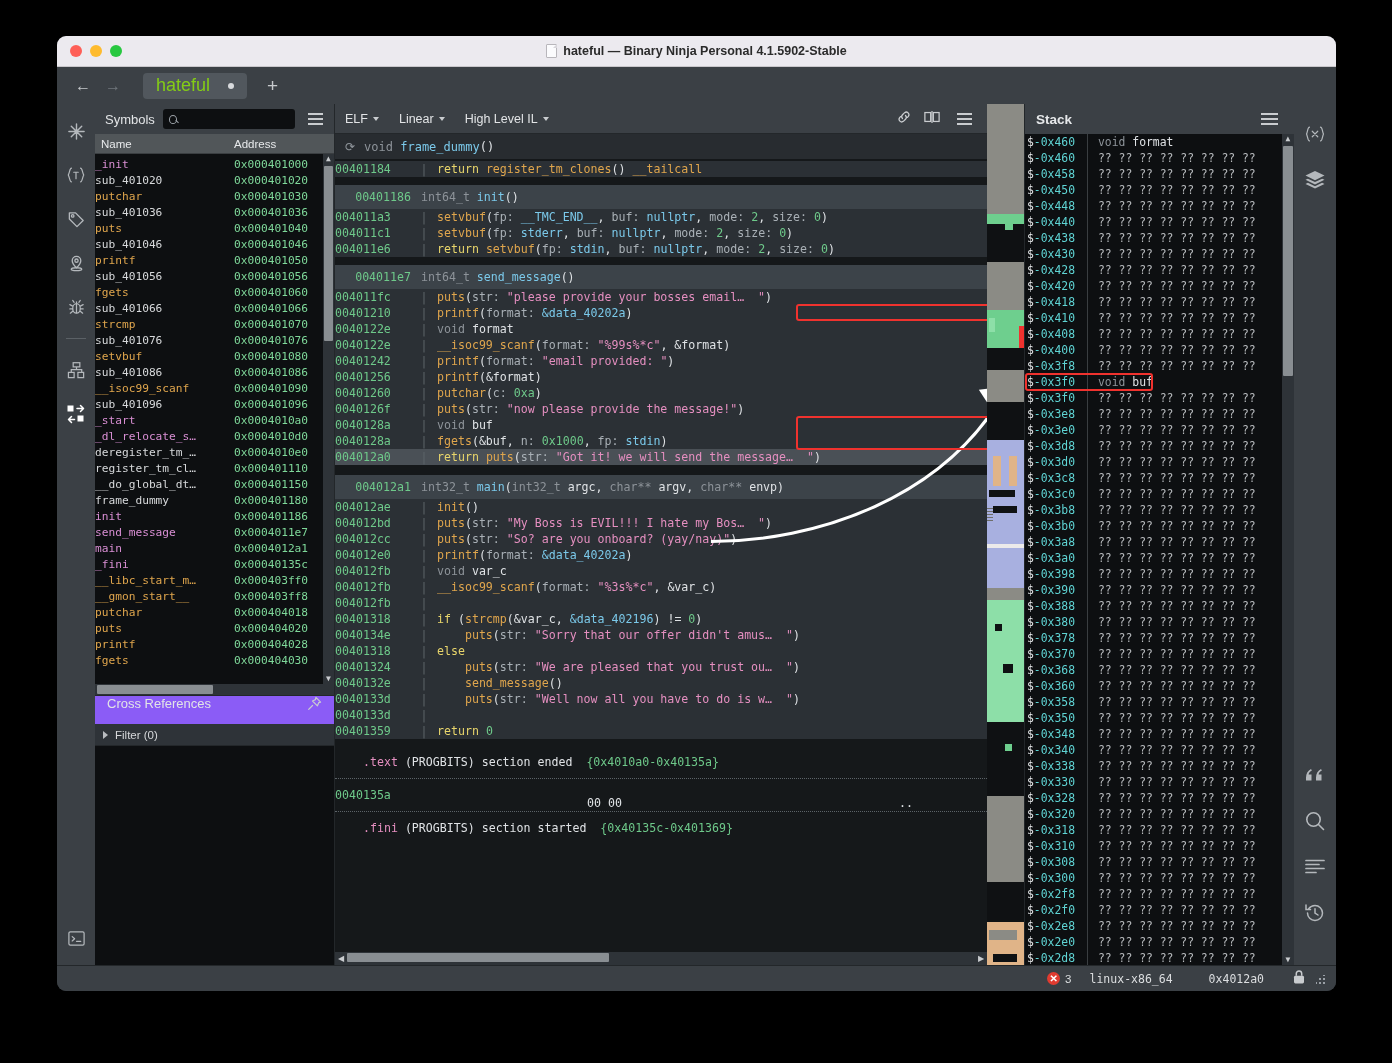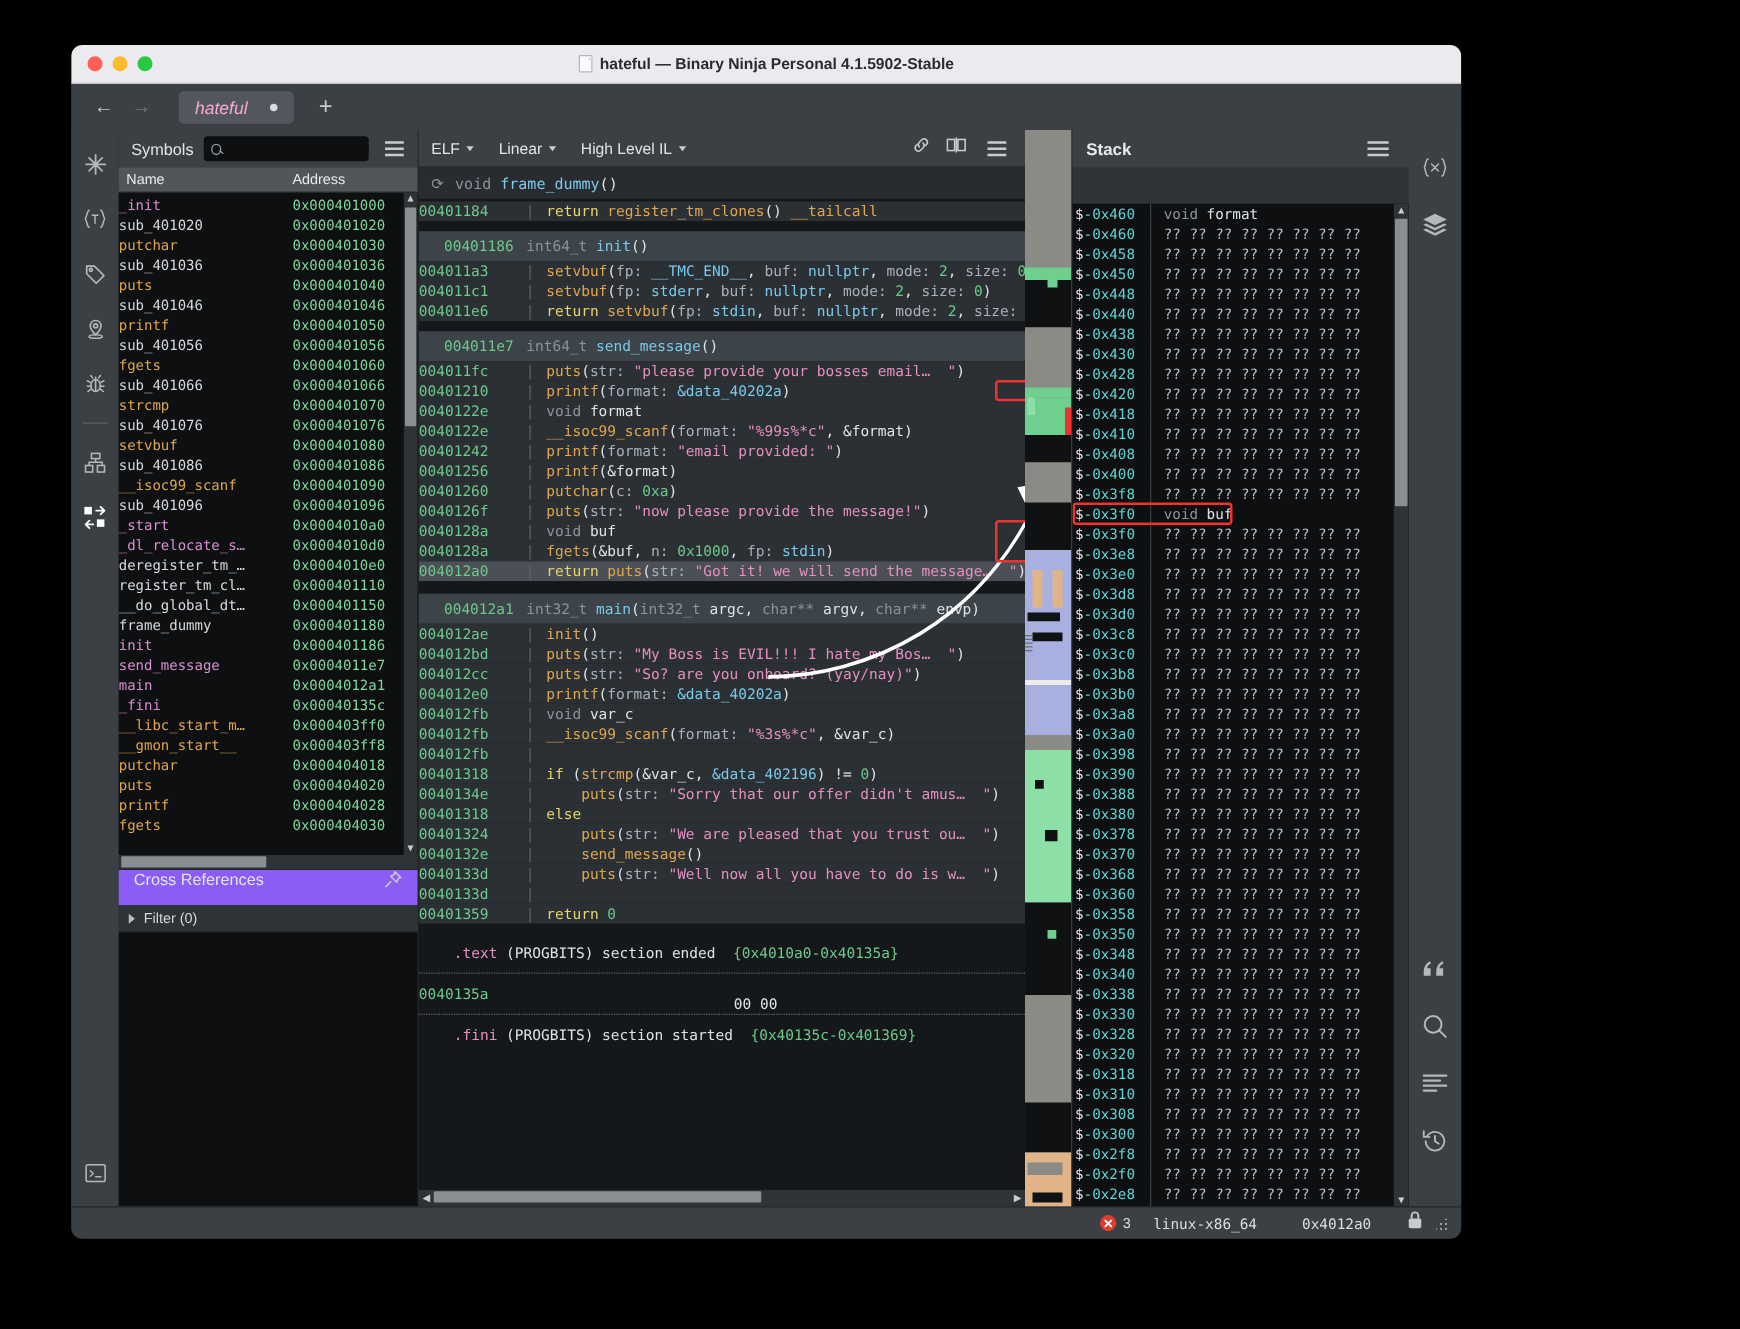--- a/index.html
+++ b/index.html
@@ -1,19 +1,19 @@
 <!DOCTYPE html>
 <html><head>
 <meta charset="utf-8">
 <style>
   * { box-sizing: border-box; margin:0; padding:0; }
   html,body { width:1392px; height:1063px; background:#000; font-family:"Liberation Sans", sans-serif; overflow:hidden; }
 
   #window {
-    position:absolute; left:57px; top:36px; width:1112px; height:955px;
+    position:absolute; left:57px; top:36px; width:1279px; height:955px;
     border-radius:9px; overflow:hidden;
     box-shadow:0 14px 46px rgba(0,0,0,0.75);
     background:#2e3338;
     display:flex; flex-direction:column;
   }
 
   
   .titlebar {
     height:31px; background:#eceaef; flex:0 0 31px;
     display:flex; align-items:center; position:relative;
@@ -30,21 +30,21 @@
   .doc-icon { width:11px; height:14px; background:#fbfbfd; border:1px solid #b8b6bb; border-radius:1px; position:relative;}
   .doc-icon:after{content:"";position:absolute;top:-1px;right:-1px;border-width:0 0 4px 4px;border-style:solid;border-color:transparent transparent #d8d6db transparent;}
 
   
   .tabbar { height:37px; flex:0 0 37px; background:#3b4045; display:flex; align-items:center; padding-left:12px; gap:2px; }
   .navbtn { width:28px; height:26px; display:flex; align-items:center; justify-content:center; color:#c6c9cc; font-size:16px; }
   .navbtn.disabled { color:#70767c; }
   .tab {
     margin-left:14px; height:26px; background:#51575d; border-radius:4px;
     display:flex; align-items:center; gap:18px; padding:0 13px;
-    color:#f9a8d4; font-size:14px;font-style:italic;
+    color:#84cc16; font-size:18px;
   }
   .tab .moddot { width:6px; height:6px; border-radius:50%; background:#d8dadd; }
   .plus { margin-left:12px; color:#c6c9cc; font-size:19px; line-height:1; padding:0 6px; }
 
   
   .body { flex:1 1 auto; display:flex; min-height:0; background:#2e3338; }
 
   
   .rail { width:38px; flex:0 0 38px; background:#3b4045; display:flex; flex-direction:column; align-items:center; padding-top:12px; gap:3px; }
   .rail-ico { width:30px; height:30px; display:flex; align-items:center; justify-content:center; color:#b4b8bc; border-radius:4px; margin-bottom:11px;}
@@ -132,21 +132,21 @@
 
   
   .minimap { width:37px; flex:0 0 37px; background:#8b8b85; position:relative; overflow:hidden;}
   .mmblock{ position:absolute; left:0; width:37px;}
   .mmgrip { position:absolute; left:0; width:6px; height:1px; background:#6e6e6a;}
 
   
   .stackpanel { width:270px; flex:0 0 270px; display:flex; flex-direction:column; background:#2e3338; border-left:1px solid #23272a;}
   .stack-head { height:30px; flex:0 0 30px; background:#3b4045; display:flex; align-items:center; justify-content:space-between; padding:0 11px;}
   .stack-head .t { font-size:13.5px; color:#e6e8ea; font-weight:bold;}
-  .stack-body { flex:1 1 auto; background:#0d0f11; position:relative; overflow:hidden; font-family:"DejaVu Sans Mono", monospace; font-size:11.4px;margin-top:29px;}
+  .stack-body { flex:1 1 auto; background:#0d0f11; position:relative; overflow:hidden; font-family:"DejaVu Sans Mono", monospace; font-size:11.4px;}
   .srow { height:16px; display:flex; align-items:center; white-space:pre;}
   .srow .sa { width:62px; flex:0 0 62px; color:#5fd4d4; padding-left:2px;}
   .srow .sa i { font-style:normal; color:#e3e5e7;}
   .srow .sv { color:#b9bcbf; padding-left:10px; border-left:1px solid #3a3e41; height:16px; line-height:16px; flex:1;}
   .srow .sv.named { color:#dfe2e5;}
   .srow .sv .tname { color:#8d9399;}
 
   
   .rrail { width:42px; flex:0 0 42px; background:#3b4045; display:flex; flex-direction:column; align-items:center; padding-top:14px;}
   .rrail-ico { width:32px; height:32px; display:flex; align-items:center; justify-content:center; color:#b4b8bc; margin-bottom:14px;}

